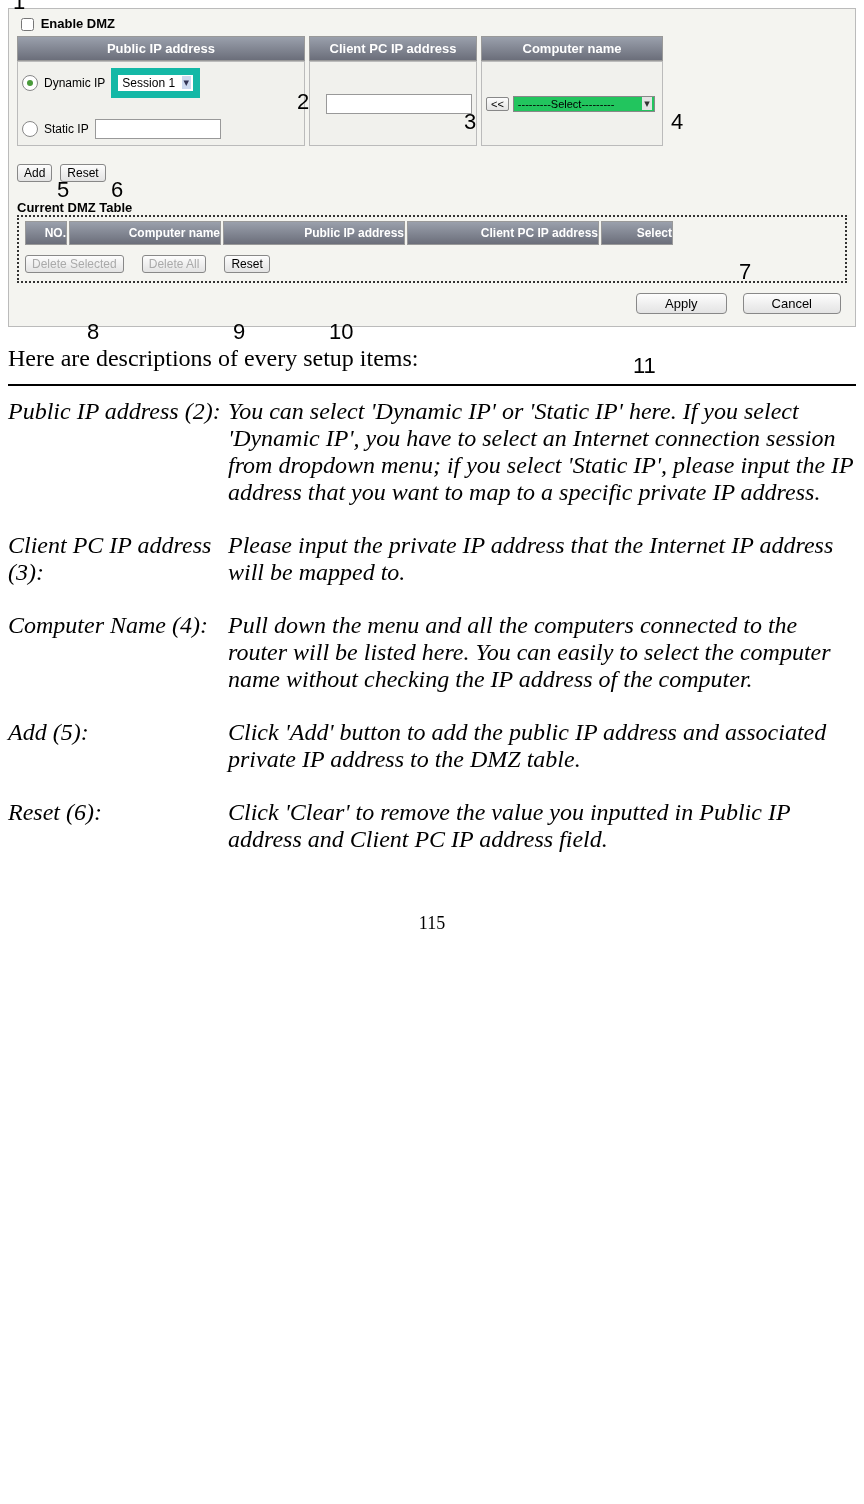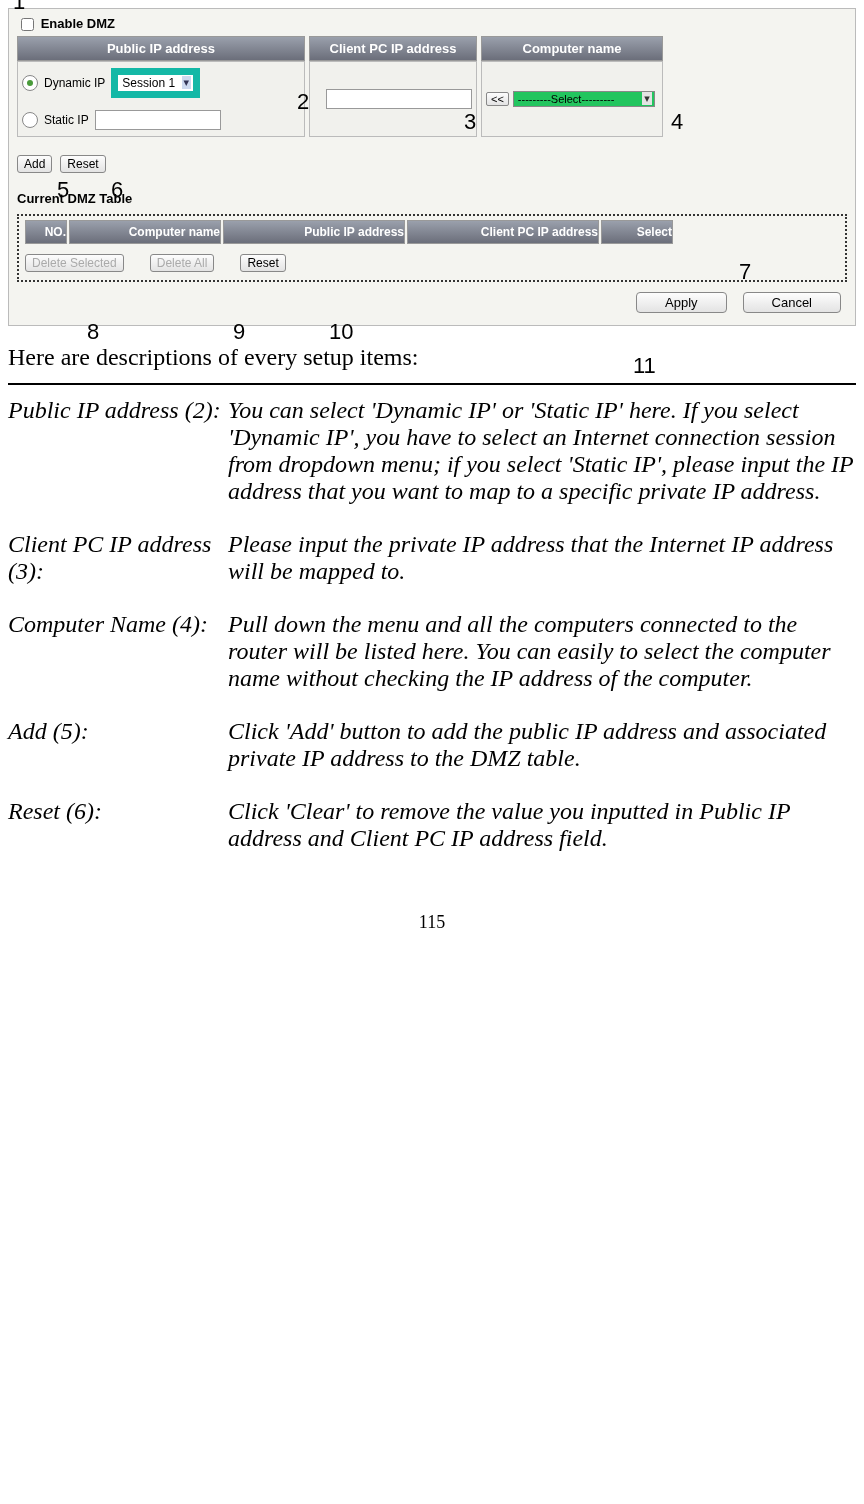--- a/index.html
+++ b/index.html
@@ -46,52 +46,52 @@
     margin: 0 8px;
     gap: 4px;
   }
   .cell {
     border: 1px solid #bbb;
     background: #f1f1ed;
     font-family: Arial, sans-serif;
     font-size: 12px;
     padding: 4px;
   }
-  .cell.c1 { width: 278px; display:flex; flex-direction:column; gap:8px; }
+  .cell.c1 { width: 278px; display:flex; flex-direction:column; gap:17px; }
   .cell.c2 { width: 158px; display:flex; align-items:center; justify-content:flex-end; gap:4px; }
   .cell.c3 { width: 172px; display:flex; align-items:center; gap:4px; }
   .radio-line { display:flex; align-items:center; gap:6px; padding:2px 0; }
   .radio { width:14px; height:14px; border-radius:50%; border:1px solid #888; display:inline-flex; align-items:center; justify-content:center; background:#fff;}
   .radio.checked::after { content:""; width:6px; height:6px; border-radius:50%; background:#4a9b3a; }
   .sel-session { border:7px solid #14b8a6; background:#fff; padding:1px 18px 1px 4px; position:relative; font-size:12px;}
   .sel-session::after { content:"▾"; position:absolute; right:2px; top:1px; color:#335; font-size:11px; background:#cdd9ef; padding:0 2px; }
   input.txt { border:1px solid #999; height:18px; width:120px; font-size:12px; padding:0 2px; }
   .small-btn {
     font-family: Arial, sans-serif;
     font-size: 12px;
     border:1px solid #888;
     background: linear-gradient(#fdfdfd,#e3e3e3);
     padding:1px 6px;
     border-radius:3px;
   }
   .btn-row { margin:18px 8px; display:flex; gap:8px; font-family:Arial, sans-serif;}
-  .dmz-title { font-family: Arial, sans-serif; font-weight:bold; font-size:13px; margin:8px 8px 8px 8px; }
+  .dmz-title { font-family: Arial, sans-serif; font-weight:bold; font-size:13px; margin:8px 8px 0 8px; }
   .dmz-table-wrap {
     margin: 0 8px;
     border: 2px dotted #333;
     padding: 4px 6px 8px 6px;
   }
   .dmz-hdr-row { display:flex; gap:2px; }
   .dmz-hdr {
     background: linear-gradient(#9aa0ac,#6b6e7a);
     color:#fff; font-family:Arial,sans-serif; font-size:12px; font-weight:bold;
     text-align:right; padding:4px 0; border:1px solid #999;
   }
   .dmz-h1{width:40px}.dmz-h2{width:150px}.dmz-h3{width:180px}.dmz-h4{width:190px}.dmz-h5{width:70px}
-  .dmz-btns { margin-top:10px; display:flex; gap:26px; }
+  .dmz-btns { margin-top:10px; display:flex; gap:18px; }
   .dmz-btns .small-btn.disabled { color:#aaa; }
   .bottom-btns { display:flex; justify-content:flex-end; gap:16px; margin:10px 14px 0 0;}
   .bottom-btn {
     font-family: Arial, sans-serif;
     font-size: 13px;
     border:1px solid #888;
     background: linear-gradient(#fdfdfd,#e3e3e3);
     padding:2px 28px;
     border-radius:4px;
   }

